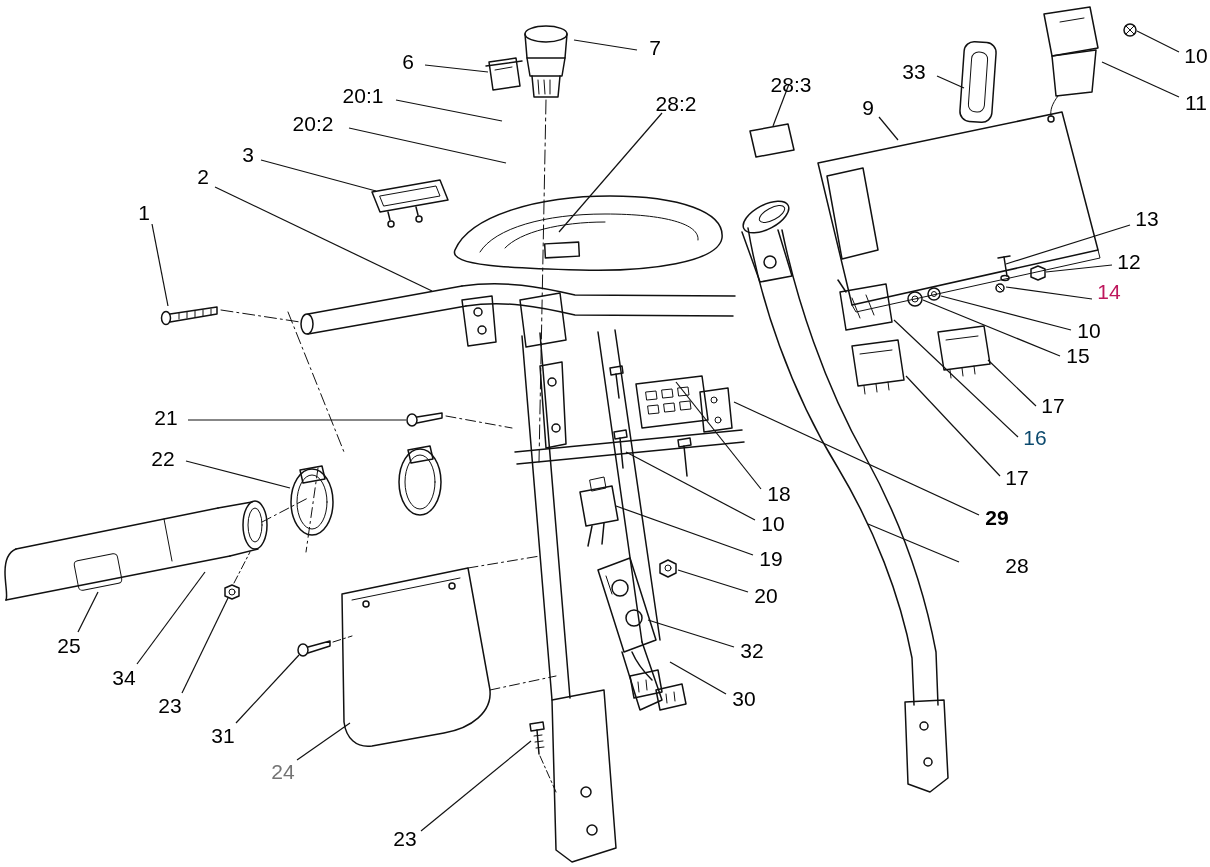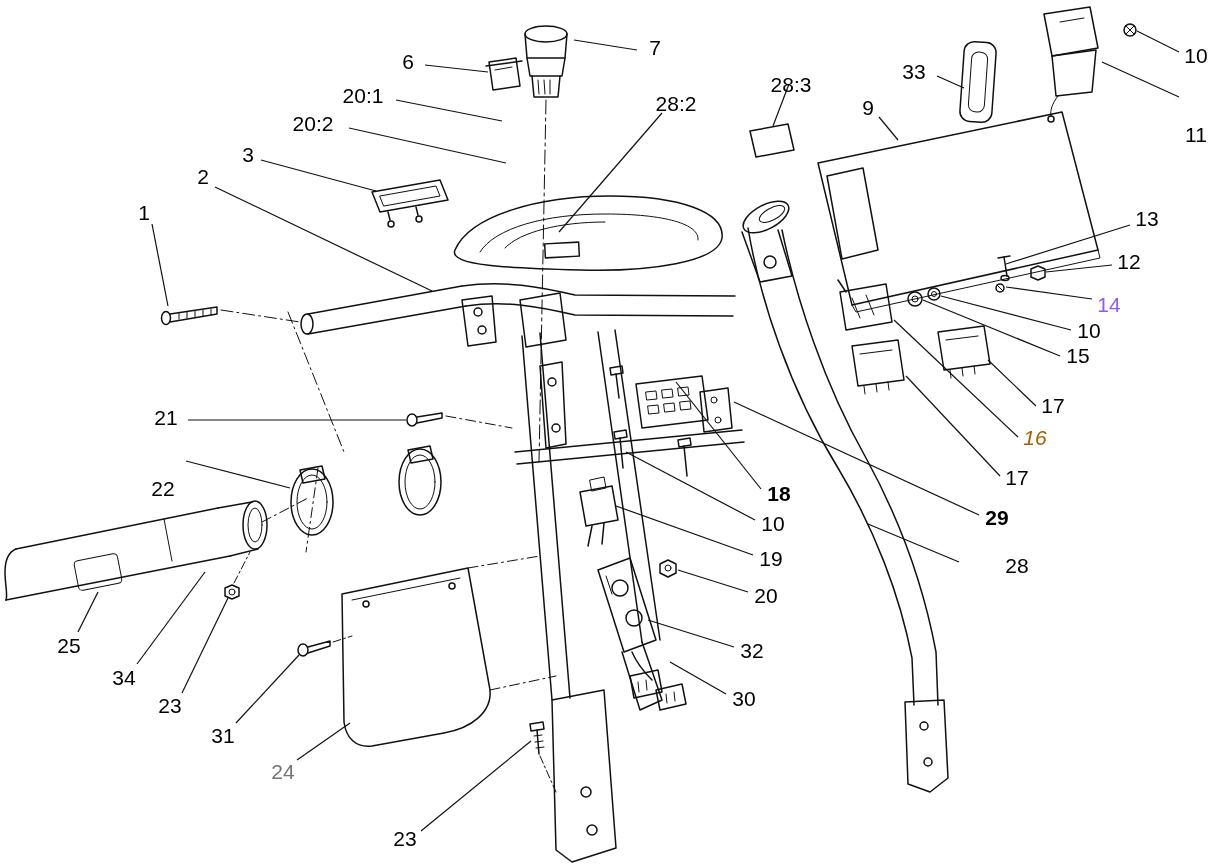--- a/index.html
+++ b/index.html
@@ -315,34 +315,34 @@
       <div class="callout" style="left: 248px; top: 154px; color: rgb(0, 0, 0);">3</div>
       <div class="callout" style="left: 408px; top: 61px; color: rgb(0, 0, 0);">6</div>
       <div class="callout" style="left: 655px; top: 47px; color: rgb(0, 0, 0);">7</div>
       <div class="callout" style="left: 363px; top: 95px; color: rgb(0, 0, 0);">20:1</div>
       <div class="callout" style="left: 313px; top: 123px; color: rgb(0, 0, 0);">20:2</div>
       <div class="callout" style="left: 676px; top: 103px; color: rgb(0, 0, 0);">28:2</div>
       <div class="callout" style="left: 791px; top: 84px; color: rgb(0, 0, 0);">28:3</div>
       <div class="callout" style="left: 914px; top: 71px; color: rgb(0, 0, 0);">33</div>
       <div class="callout" style="left: 868px; top: 107px; color: rgb(0, 0, 0);">9</div>
       <div class="callout" style="left: 1196px; top: 55px; color: rgb(0, 0, 0);">10</div>
-      <div class="callout" style="left: 1196px; top: 102px; color: rgb(0, 0, 0); margin-top: 32px;">11</div>
+      <div class="callout" style="left: 1196px; top: 102px; color: rgb(0, 0, 0);">11</div>
       <div class="callout" style="left: 1147px; top: 218px; color: rgb(0, 0, 0); text-align: center;">13</div>
       <div class="callout" style="left: 1129px; top: 261px; color: rgb(0, 0, 0);">12</div>
-      <div class="callout" style="left: 1109px; top: 304px; color: #8b5cf6;">14</div>
+      <div class="callout" style="left: 1109px; top: 291px; color: #be185d;">14</div>
       <div class="callout" style="left: 1089px; top: 330px; color: rgb(0, 0, 0);">10</div>
       <div class="callout" style="left: 1078px; top: 355px; color: rgb(0, 0, 0);">15</div>
       <div class="callout" style="left: 1053px; top: 405px; color: rgb(0, 0, 0);">17</div>
-      <div class="callout" style="left: 1035px; top: 437px; color: #a16207; font-style: italic;">16</div>
+      <div class="callout" style="left: 1035px; top: 437px; color: #0c4a6e;">16</div>
       <div class="callout" style="left: 1017px; top: 477px; color: rgb(0, 0, 0);">17</div>
       <div class="callout" style="left: 997px; top: 517px; color: rgb(0, 0, 0); font-weight: bold;">29</div>
       <div class="callout" style="left: 1017px; top: 565px; color: rgb(0, 0, 0);">28</div>
       <div class="callout" style="left: 166px; top: 417px; color: rgb(0, 0, 0);">21</div>
-      <div class="callout" style="left: 163px; top: 458px; color: rgb(0, 0, 0); margin-top: 30px;">22</div>
-      <div class="callout" style="left: 779px; top: 493px; color: rgb(0, 0, 0); font-weight: bold;">18</div>
+      <div class="callout" style="left: 163px; top: 458px; color: rgb(0, 0, 0);">22</div>
+      <div class="callout" style="left: 779px; top: 493px; color: rgb(0, 0, 0);">18</div>
       <div class="callout" style="left: 773px; top: 523px; color: rgb(0, 0, 0);">10</div>
       <div class="callout" style="left: 771px; top: 558px; color: rgb(0, 0, 0); text-align: center;">19</div>
       <div class="callout" style="left: 766px; top: 595px; color: rgb(0, 0, 0);">20</div>
       <div class="callout" style="left: 752px; top: 650px; color: rgb(0, 0, 0);">32</div>
       <div class="callout" style="left: 744px; top: 698px; color: rgb(0, 0, 0);">30</div>
       <div class="callout" style="left: 69px; top: 645px; color: rgb(0, 0, 0);">25</div>
       <div class="callout" style="left: 124px; top: 677px; color: rgb(0, 0, 0);">34</div>
       <div class="callout" style="left: 170px; top: 705px; color: rgb(0, 0, 0);">23</div>
       <div class="callout" style="left: 223px; top: 735px; color: rgb(0, 0, 0);">31</div>
       <div class="callout" style="left: 283px; top: 771px; color: #737373;">24</div>

